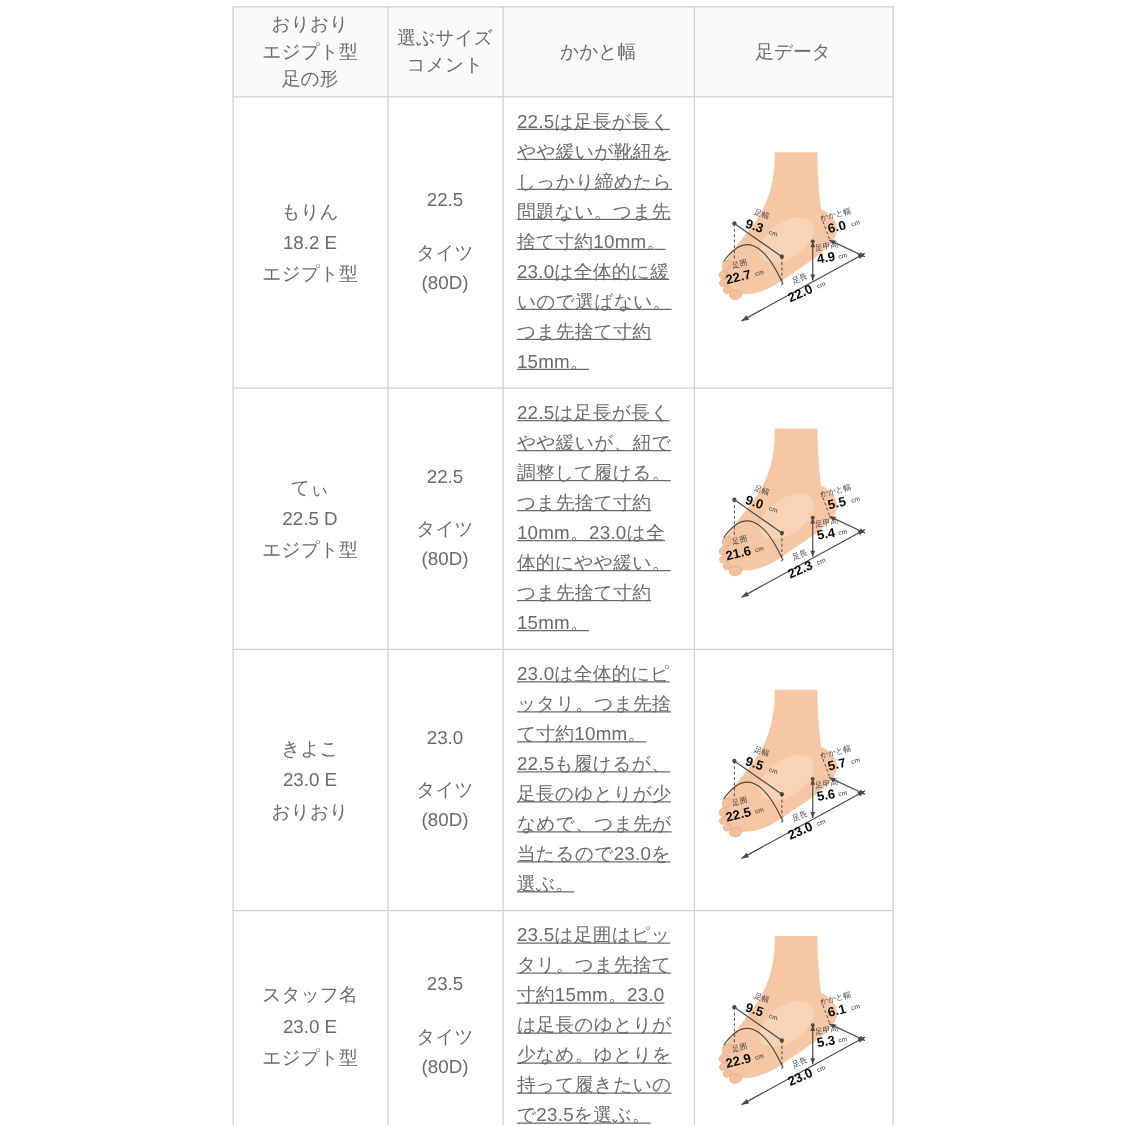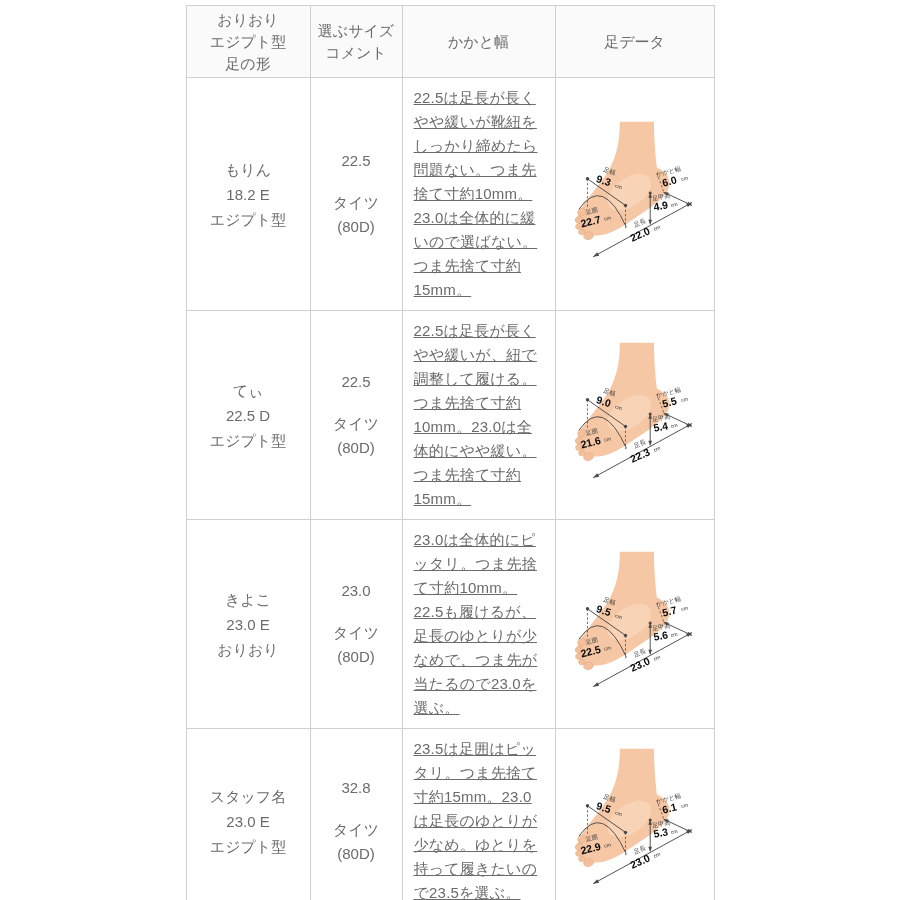--- a/index.html
+++ b/index.html
@@ -265,21 +265,21 @@
     </td>
   </tr>
 
   <tr>
     <td class="staff-cell">
       <div>スタッフ名</div>
       <div>23.0 E</div>
       <div>エジプト型</div>
     </td>
     <td class="size-cell">
-      <div class="choose-size">32.8</div>
+      <div class="choose-size">23.5</div>
       <div>タイツ</div>
       <div>(80D)</div>
     </td>
     <td class="comment-cell">23.5は足囲はピッタリ。つま先捨て寸約15mm。23.0は足長のゆとりが少なめ。ゆとりを持って履きたいので23.5を選ぶ。</td>
     <td class="foot-cell">
       <svg class="foot-svg" viewBox="0 0 160 160">
         <path class="foot-skin" d="M64,4 C64,24 61,38 54,52 C46,67 31,82 23,96 C16,107 19,118 30,122 C43,127 59,120 73,110 C89,99 104,90 112,80 C120,70 117,58 103,52 C101,36 100,18 100,4 Z"></path>
         <ellipse class="foot-hi" cx="74" cy="78" rx="26" ry="15" transform="rotate(-35 74 78)"></ellipse>
         <ellipse class="toe" cx="24" cy="99" rx="4.5" ry="3.8" transform="rotate(-40 24 99)"></ellipse>
         <ellipse class="toe" cx="21" cy="107" rx="4" ry="3.4" transform="rotate(-35 21 107)"></ellipse>

